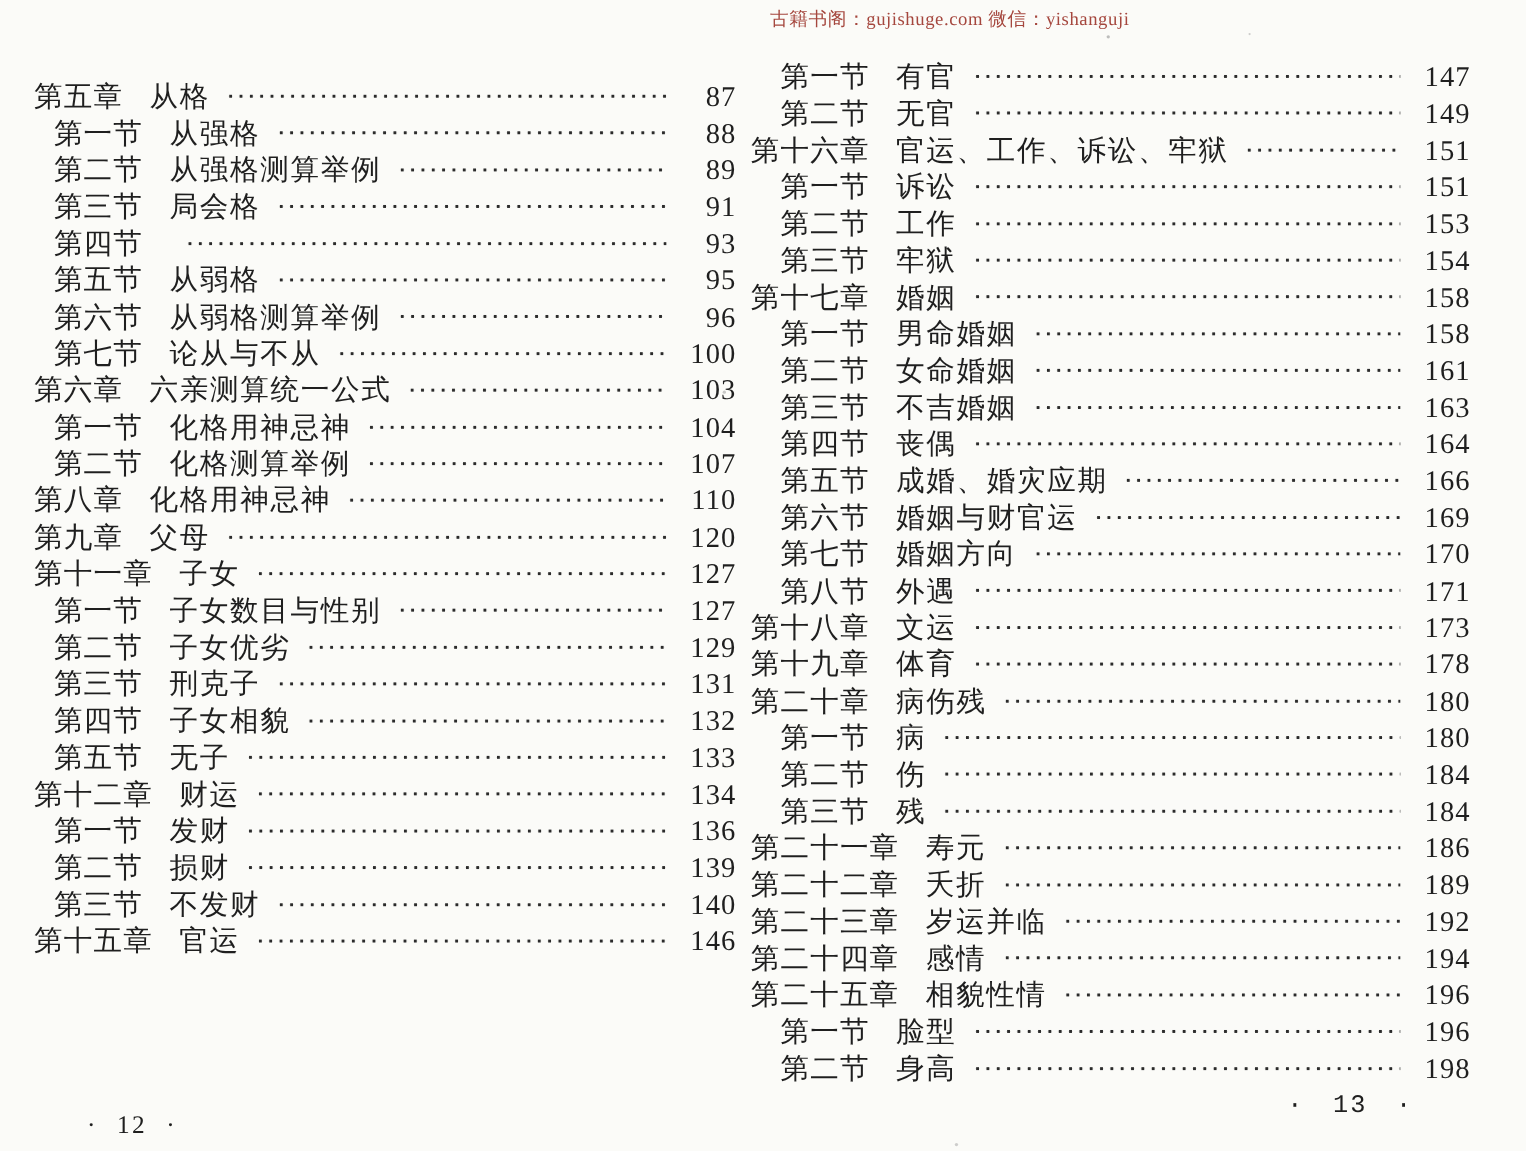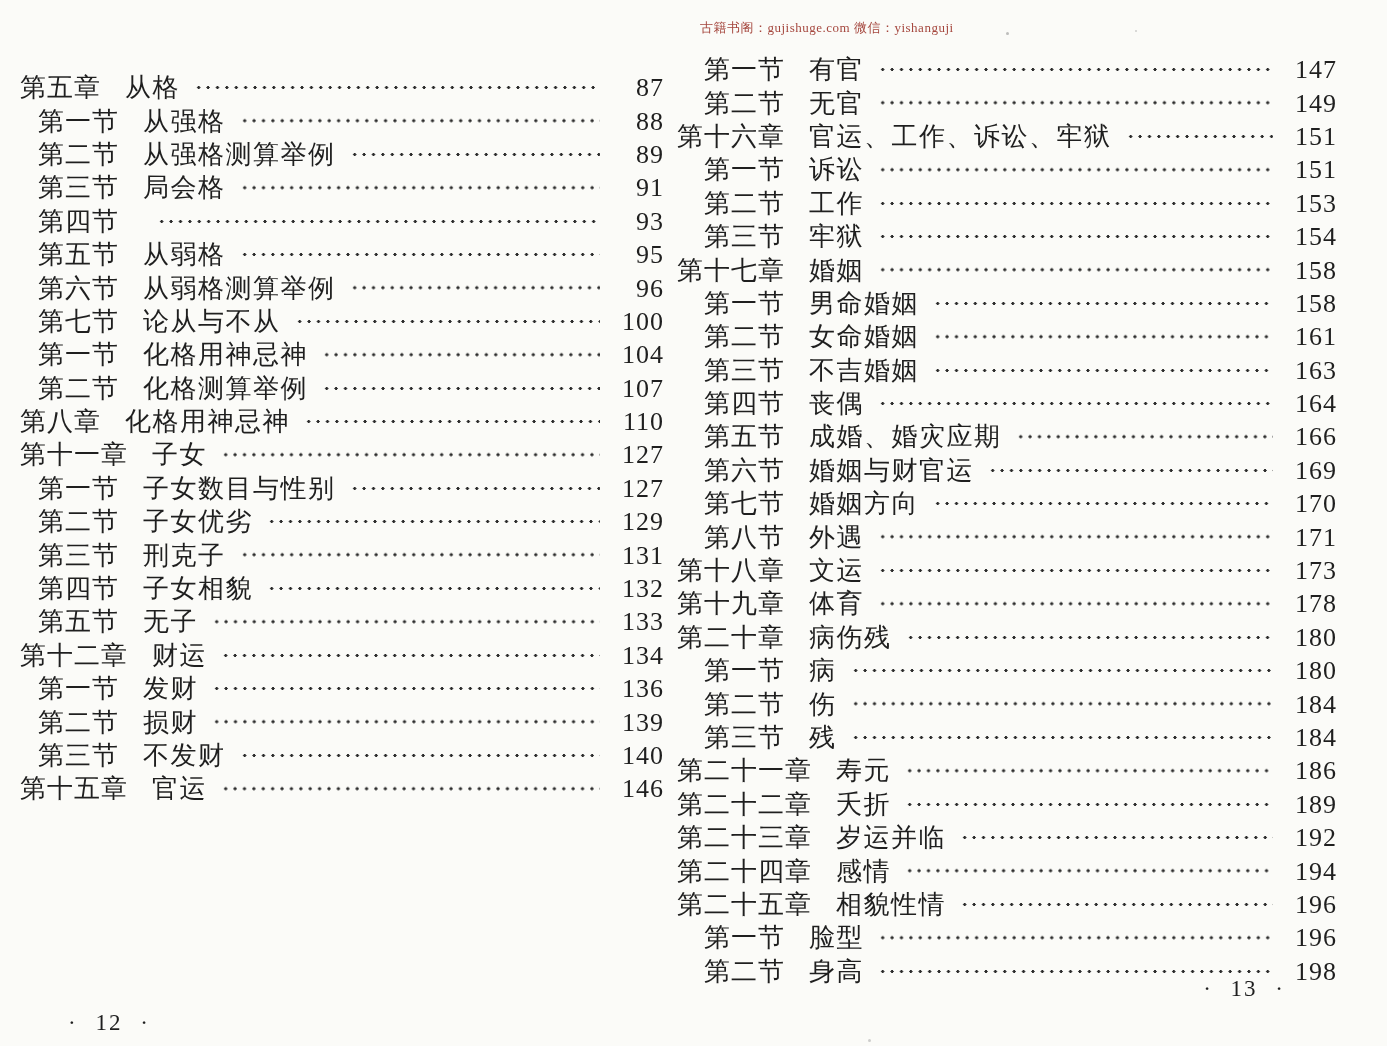--- a/index.html
+++ b/index.html
@@ -11,30 +11,31 @@
   html,body{width:1387px;height:1046px;}
   body{
     background:var(--paper);
     font-family:"Liberation Serif","DejaVu Serif",serif;
     color:var(--ink);
     position:relative;
     overflow:hidden;
   }
   .watermark{
     position:absolute;
-    left:700px; top:19px;
-    font-size:13px;
+    left:700px; top:6px;
+    font-size:17px;
     letter-spacing:.5px;
     color:var(--watermark-red);
     white-space:nowrap;
   }
   .spread{
     position:absolute;
     inset:0;
     display:flex;
+    margin-left:11px;
   }
   .page{
     position:relative;
     height:1046px;
   }
   .page-left{
     width:672px;
     padding:71px 8px 0 20px;
   }
   .page-right{
@@ -78,21 +79,21 @@
     font-size:26px;
     letter-spacing:1px;
   }
   .folio{
     position:absolute;
     font-size:23px;
     letter-spacing:2px;
     word-spacing:10px;
   }
   .folio-left{left:68px;bottom:10px;}
-  .folio-right{right:102px;bottom:44px;}
+  .folio-right{right:102px;bottom:28px;font-family:Liberation Mono, monospace;}
   
   .speck{
     position:absolute;
     background:#8a8a8a;
     border-radius:50%;
     opacity:.55;
   }
   .speck-1{left:1006px;top:32px;width:3px;height:3px;}
   .speck-2{left:868px;top:1039px;width:3px;height:3px;opacity:.4;}
   .speck-3{left:657px;top:355px;width:3px;height:3px;opacity:.45;}
@@ -146,37 +147,49 @@
     <span class="title">从弱格测算举例</span>
     <span class="dots"></span>
     <span class="pagenum">96</span>
   </div>
         <div class="entry level-1">
     <span class="label">第七节</span>
     <span class="title">论从与不从</span>
     <span class="dots"></span>
     <span class="pagenum">100</span>
   </div>
+        <div class="entry level-0">
+    <span class="label">第六章</span>
+    <span class="title">六亲测算统一公式</span>
+    <span class="dots"></span>
+    <span class="pagenum">103</span>
+  </div>
         <div class="entry level-1">
     <span class="label">第一节</span>
     <span class="title">化格用神忌神</span>
     <span class="dots"></span>
     <span class="pagenum">104</span>
   </div>
         <div class="entry level-1">
     <span class="label">第二节</span>
     <span class="title">化格测算举例</span>
     <span class="dots"></span>
     <span class="pagenum">107</span>
   </div>
         <div class="entry level-0">
     <span class="label">第八章</span>
     <span class="title">化格用神忌神</span>
     <span class="dots"></span>
     <span class="pagenum">110</span>
+  </div>
+        <div class="entry level-0">
+    <span class="label">第九章</span>
+    <span class="title">父母</span>
+    <span class="dots"></span>
+    <span class="pagenum">120</span>
   </div>
         <div class="entry level-0">
     <span class="label">第十一章</span>
     <span class="title">子女</span>
     <span class="dots"></span>
     <span class="pagenum">127</span>
   </div>
         <div class="entry level-1">
     <span class="label">第一节</span>
     <span class="title">子女数目与性别</span>

